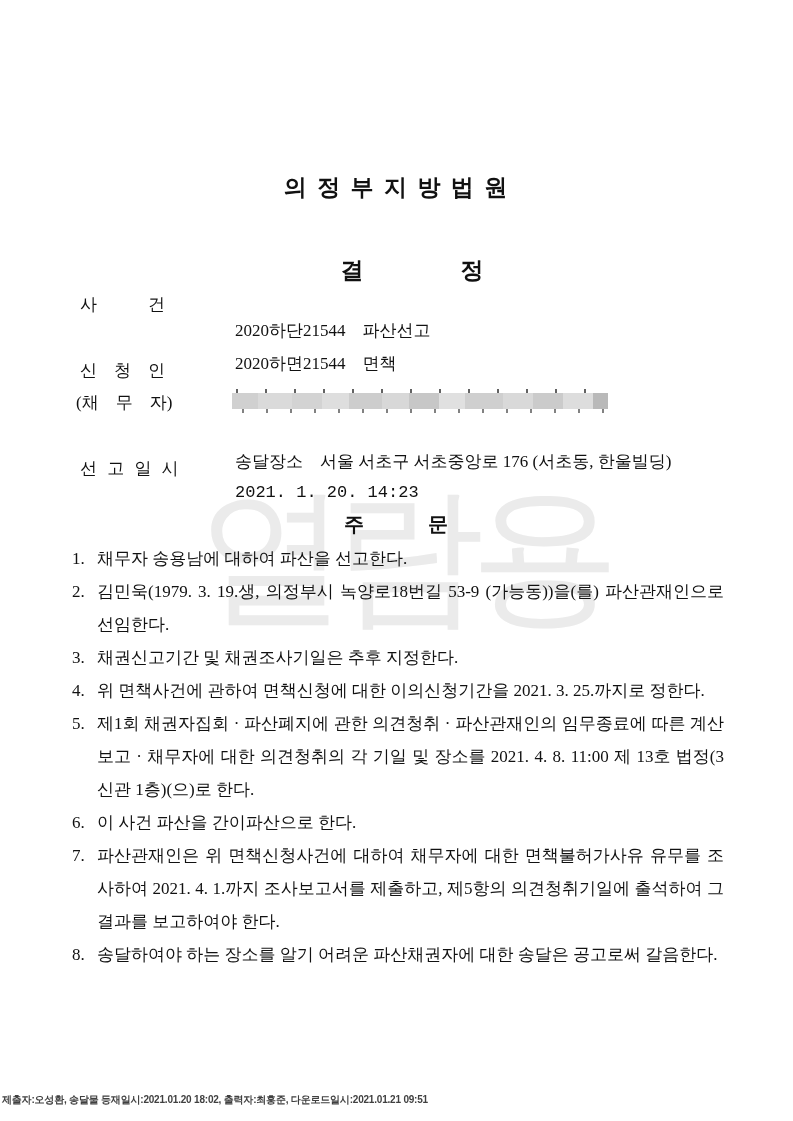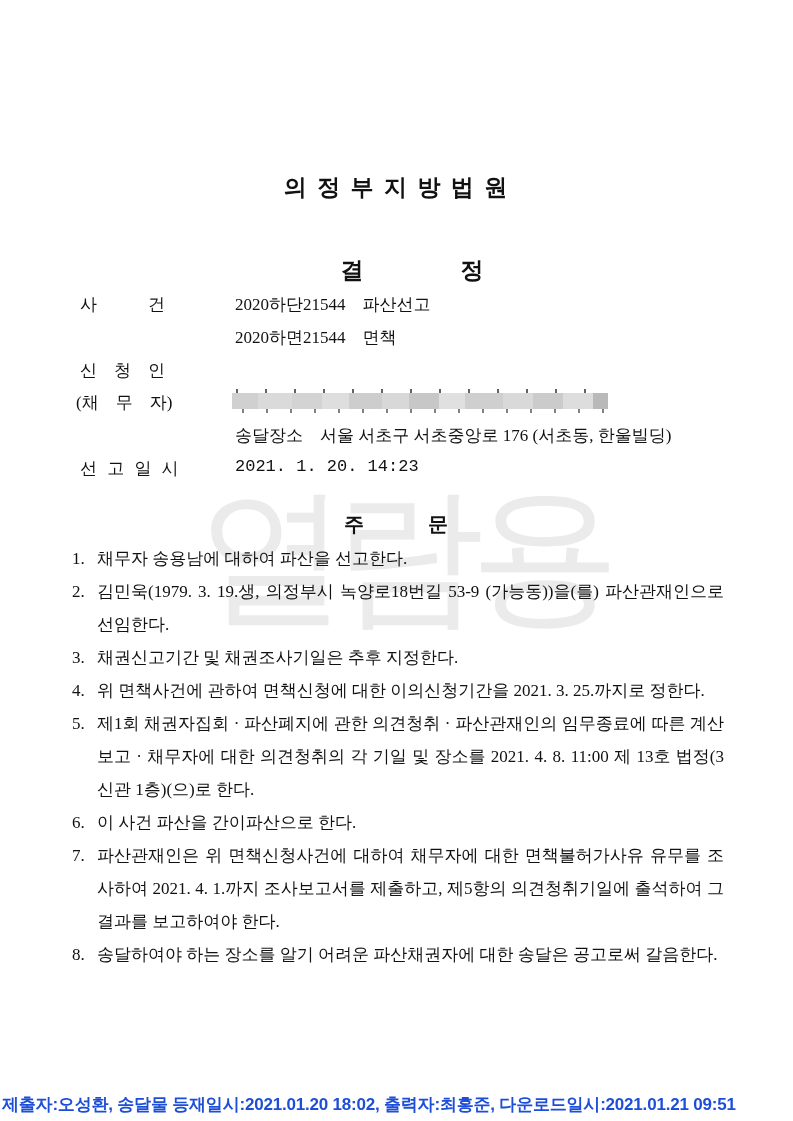--- a/index.html
+++ b/index.html
@@ -61,21 +61,21 @@
     font-weight: 700;
     font-size: 20px;
     letter-spacing: 1px;
     white-space: pre;
     margin: 0;
   }
   
   .info-row { position: absolute; left: 0; width: 100%; height: 24px; z-index: 1; font-size: 17px; }
   .info-row .lab { position: absolute; left: 80px; white-space: pre; }
   .info-row .lab.paren { left: 76px; }
-  .info-row .val { position: absolute; left: 235px; white-space: pre; }
+  .info-row .val { position: absolute; left: 235px; white-space: pre; margin-top: 26px; }
   .r1 { top: 293px; }
   .r2 { top: 326px; }
   .r3 { top: 359px; }
   .r4 { top: 391px; padding-left: 6px; }
   .r5 { top: 424px; }
   .r6 { top: 457px; font-family: Liberation Mono, monospace; }
   
   .redact-block {
     display: inline-block;
     width: 22px; height: 17px;
@@ -126,23 +126,23 @@
   }
   .order-item { position: relative; padding-left: 25px; }
   .order-item .num { position: absolute; left: 0; top: 0; }
   
   .footer-meta {
     position: absolute;
     left: 2px; top: 1093px;
     z-index: 1;
     font-family: "Liberation Sans", "DejaVu Sans", sans-serif;
     font-weight: 700;
-    font-size: 17px;
+    font-size: 10px;
     letter-spacing: -0.2px;
-    color: #1d4ed8;
+    color: #404040;
     white-space: pre;
   }
 </style>
 </head>
 <body>
 
 <div class="page">
 
   <div class="watermark">열람용</div>
 

